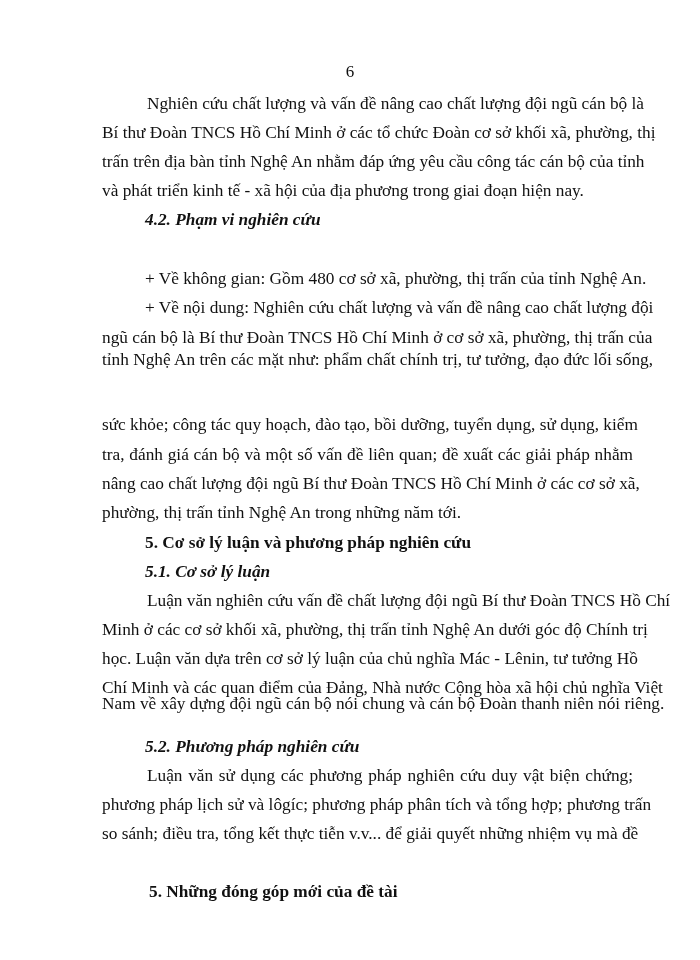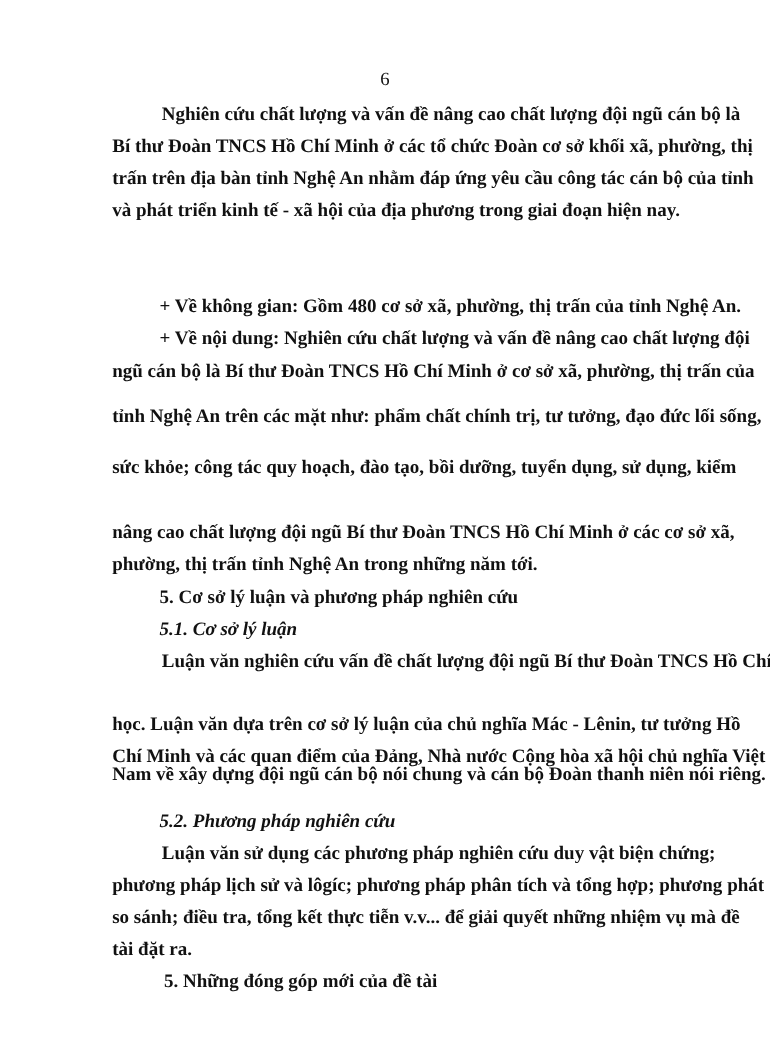--- a/index.html
+++ b/index.html
@@ -9,21 +9,20 @@
     position: absolute;
     left: 102px;
     width: 531px;
     font-family: "Liberation Serif", serif;
     font-size: 17.3px;
     line-height: 22px;
     color: #111;
     white-space: nowrap;
     text-align: justify;
     text-align-last: justify;
-    font-weight: bold;
   }
   .line.last { text-align-last: left; }
   .indent { left: 147px; width: 486px; }
   .indent-h { left: 145px; }
   .pagenum {
     position: absolute; left: 0; width: 700px; text-align: center;
     top: 62px; font-family: "Liberation Serif", serif; font-size: 17px; color: #111;
   }
   .bi { font-weight: bold; font-style: italic; text-align-last: left; width: auto; }
   .b { font-weight: bold; text-align-last: left; width: auto; }
@@ -32,40 +31,42 @@
 <body>
 
 <div class="page">
   <div class="pagenum">6</div>
 
   <div class="line indent" style="top:93px">Nghiên  cứu chất lượng và vấn đề nâng cao chất lượng đội ngũ cán bộ là</div>
   <div class="line" style="top:122px">Bí thư Đoàn TNCS Hồ Chí Minh ở các tổ chức Đoàn cơ sở khối xã, phường, thị</div>
   <div class="line" style="top:151px">trấn trên địa bàn tỉnh Nghệ An nhằm đáp ứng yêu cầu công tác cán bộ của tỉnh</div>
   <div class="line last" style="top:180px">và phát triển kinh tế - xã hội của địa phương trong giai  đoạn hiện nay.</div>
 
+  <div class="line bi indent-h" style="top:209px">4.2. Phạm vi nghiên cứu</div>
 
   <div class="line last indent-h" style="top:268px;width:488px">+ Về không gian:  Gồm 480  cơ sở xã, phường, thị  trấn của tỉnh Nghệ An.</div>
 
   <div class="line indent-h" style="top:297px;width:488px">+ Về nội dung: Nghiên  cứu chất lượng và vấn đề nâng cao chất lượng đội</div>
   <div class="line" style="top:327px">ngũ cán bộ là Bí thư Đoàn TNCS Hồ Chí Minh ở cơ sở xã, phường, thị trấn của</div>
-  <div class="line" style="top:368px">tỉnh Nghệ An trên các mặt như: phẩm chất chính trị, tư tưởng, đạo đức lối sống,</div>
+  <div class="line" style="top:349px">tỉnh Nghệ An trên các mặt như: phẩm chất chính trị, tư tưởng, đạo đức lối sống,</div>
   <div class="line" style="top:414px">sức khỏe; công tác quy hoạch, đào tạo, bồi dưỡng, tuyển dụng, sử dụng, kiểm</div>
+  <div class="line" style="top:444px">tra, đánh giá cán bộ và một số vấn đề liên  quan; đề xuất các giải pháp nhằm</div>
   <div class="line" style="top:473px">nâng cao chất lượng đội ngũ Bí thư Đoàn TNCS Hồ Chí Minh ở các cơ sở xã,</div>
   <div class="line last" style="top:502px">phường, thị trấn tỉnh Nghệ An trong những năm tới.</div>
 
   <div class="line b indent-h" style="top:532px">5. Cơ sở lý luận và phương pháp nghiên cứu</div>
 
   <div class="line bi indent-h" style="top:561px">5.1. Cơ sở lý luận</div>
 
   <div class="line indent" style="top:590px">Luận văn nghiên cứu vấn đề chất lượng đội ngũ Bí thư Đoàn TNCS Hồ Chí</div>
+  <div class="line" style="top:619px">Minh ở các cơ sở khối xã, phường, thị trấn tỉnh Nghệ An dưới góc độ Chính trị</div>
   <div class="line" style="top:648px">học. Luận văn dựa trên cơ sở lý luận của chủ nghĩa Mác - Lênin, tư    tưởng Hồ</div>
   <div class="line" style="top:677px">Chí Minh và các quan điểm của Đảng, Nhà nước Cộng hòa xã hội chủ nghĩa Việt</div>
   <div class="line" style="top:693px;text-align-last:justify">Nam về xây dựng đội ngũ cán bộ nói chung và cán bộ Đoàn thanh niên nói riêng.</div>
 
   <div class="line bi indent-h" style="top:736px">5.2. Phương pháp nghiên cứu</div>
 
   <div class="line indent" style="top:765px">Luận  văn  sử  dụng  các  phương  pháp  nghiên  cứu  duy  vật  biện  chứng;</div>
-  <div class="line" style="top:794px">phương pháp lịch sử và lôgíc; phương pháp phân tích và tổng hợp; phương phát</div>
+  <div class="line" style="top:794px">phương pháp lịch sử và lôgíc; phương pháp phân tích và tổng hợp; phương trấn</div>
   <div class="line" style="top:823px">so sánh; điều tra, tổng kết thực tiễn v.v... để giải quyết những nhiệm vụ mà đề</div>
-  <div class="line last" style="top:852px">tài đặt ra.</div>
 
   <div class="line b" style="top:881px;left:149px">5. Những đóng góp mới của đề tài</div>
 </div>
 
 </body></html>

